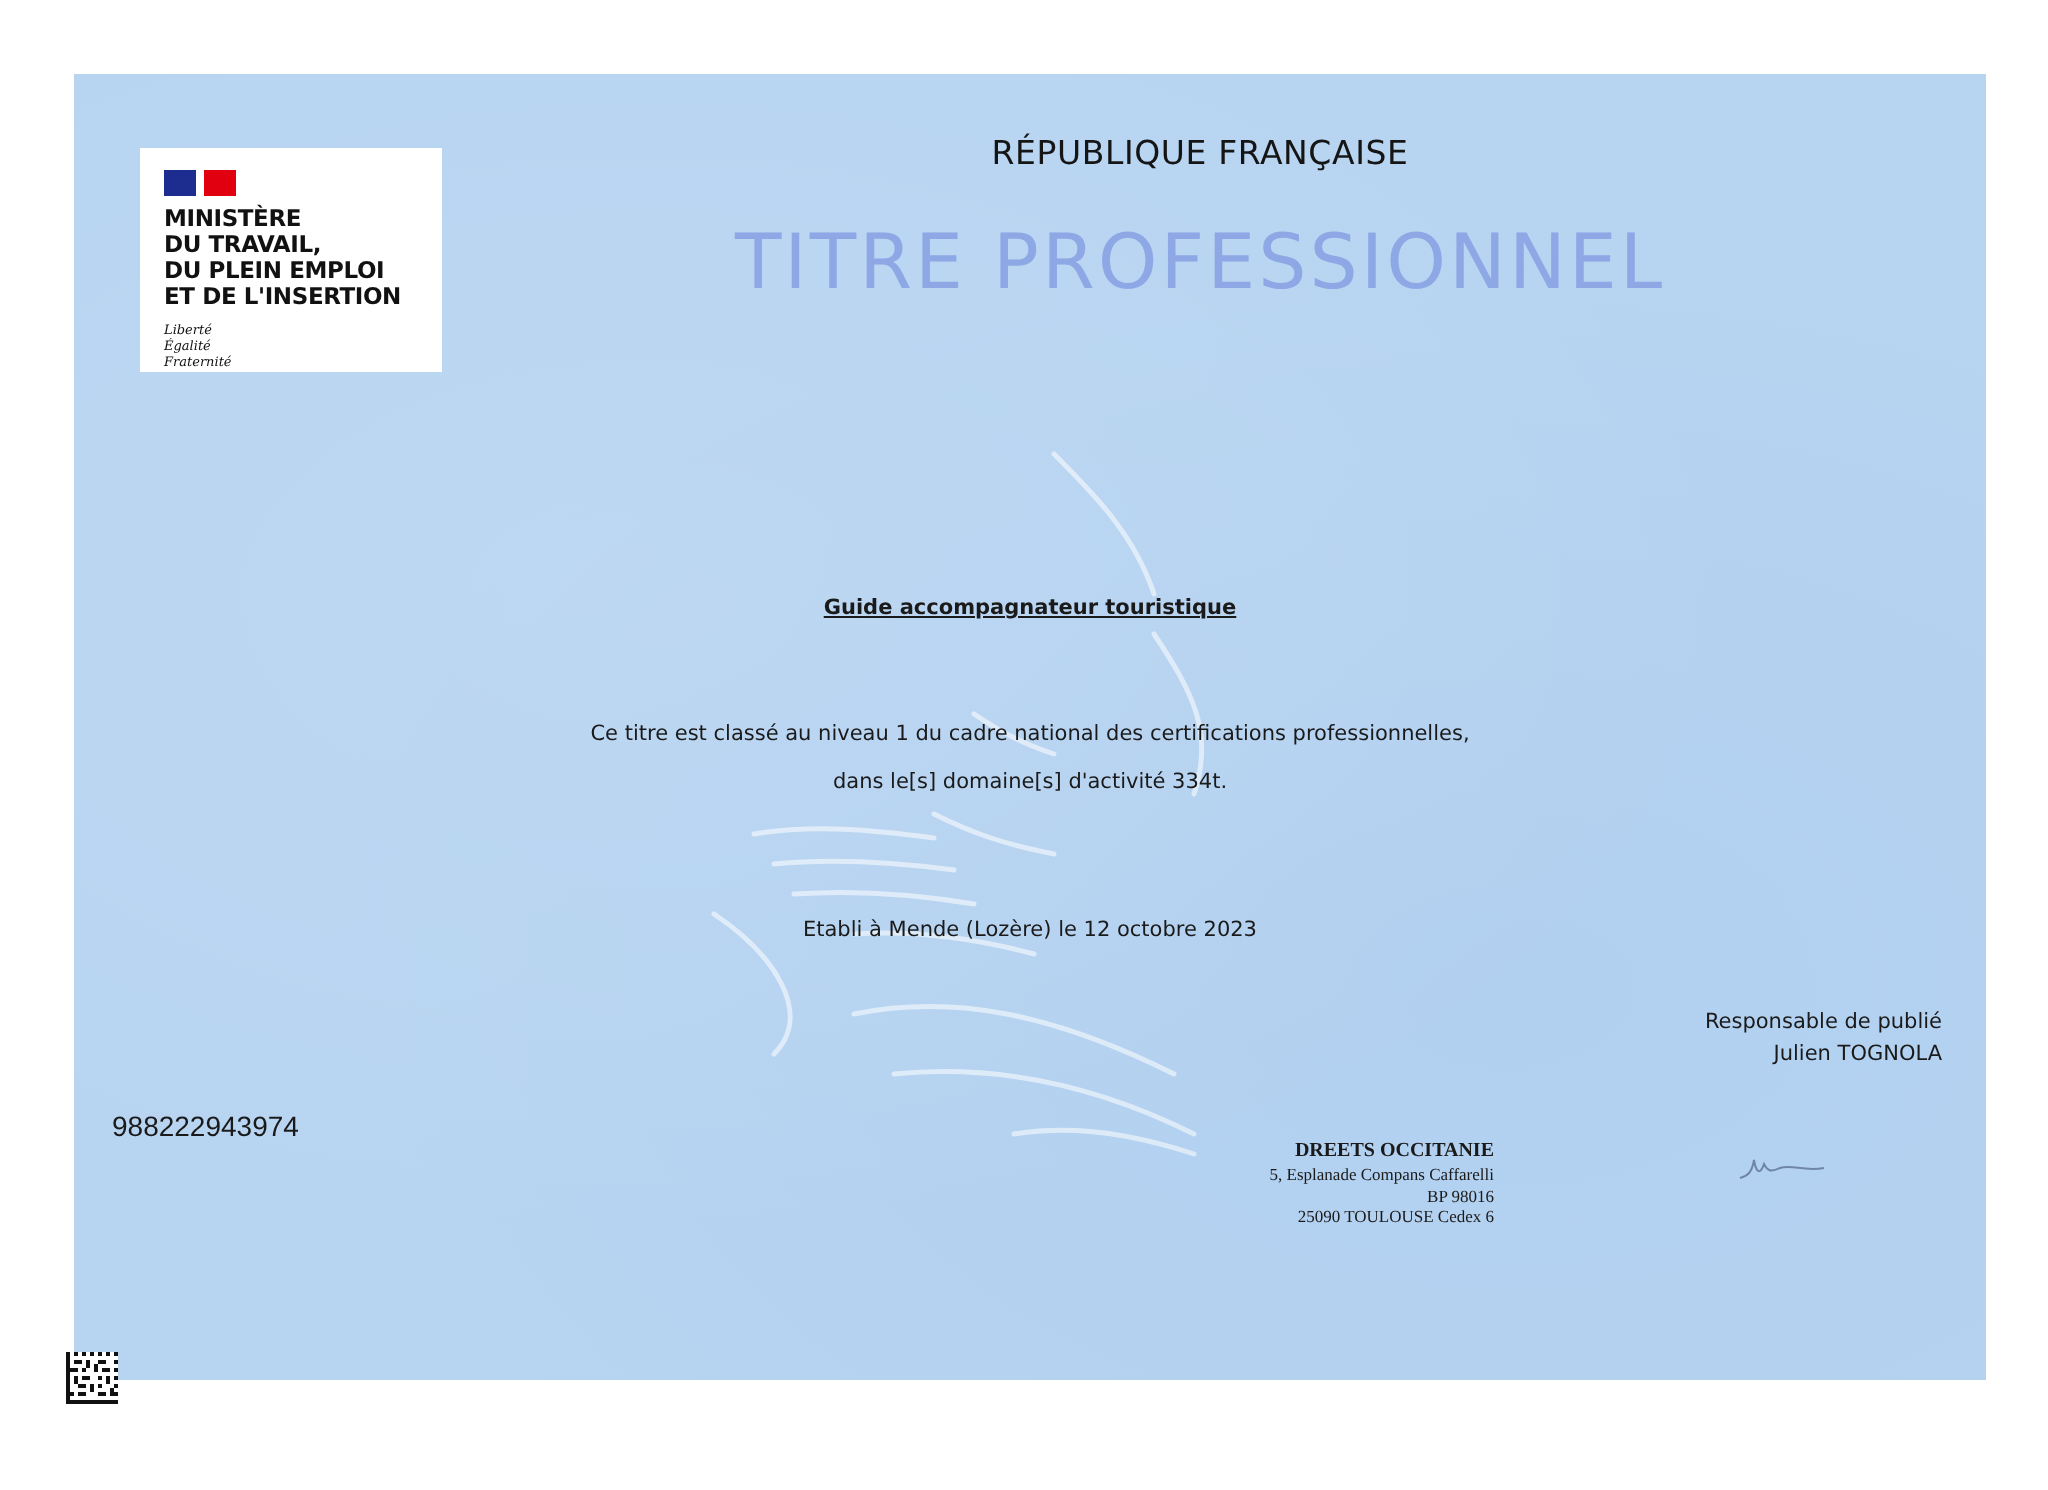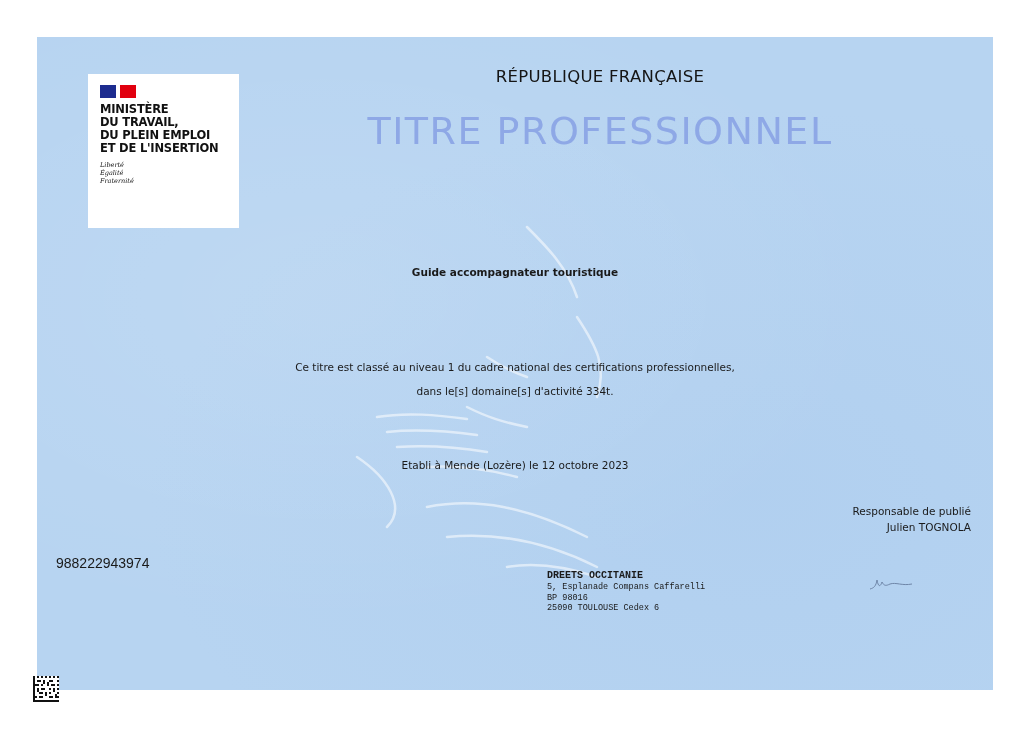--- a/index.html
+++ b/index.html
@@ -32,24 +32,24 @@
       position: absolute;
       left: 290px;
       top: 170px;
       width: 300px;
       height: 380px;
       opacity: 0.55;
       pointer-events: none;
     }
     .logo-box {
       position: absolute;
-      left: 51px;
+      left: 33px;
       top: 37px;
       width: 151px;
-      height: 154px;
+      height: 112px;
       background: #ffffff;
     }
     .flag {
       position: absolute;
       left: 12px;
       top: 11px;
       width: 36px;
       height: 13px;
       display: flex;
     }
@@ -123,22 +123,22 @@
       top: 518px;
       font-family: "Liberation Sans", sans-serif;
       font-size: 14px;
       color: #1a1a1a;
     }
     .address {
       position: absolute;
       left: 510px;
       width: 200px;
       top: 533px;
-      text-align: left;
-      font-family: Liberation Mono, monospace;
+      text-align: right;
+      font-family: Liberation Serif, serif;
       font-size: 8.5px;
       line-height: 10.5px;
       color: #1a1a1a;
     }
     .address .org {
       font-weight: bold;
       font-size: 10px;
       line-height: 12px;
     }
     .signature-mark {
@@ -189,21 +189,21 @@
 DU PLEIN EMPLOI
 ET DE L'INSERTION</div>
     <div class="motto">Liberté
 Égalité
 Fraternité</div>
   </div>
 
   <div class="republique">RÉPUBLIQUE FRANÇAISE</div>
   <div class="titre">TITRE PROFESSIONNEL</div>
 
-  <div class="line bold" style="top:229px;">Guide accompagnateur touristique</div>
+  <div class="line bold" style="top:261px;text-decoration:underline;">Guide accompagnateur touristique</div>
   <div class="line" style="top:324px;">Ce titre est classé au niveau 1 du cadre national des certifications professionnelles,</div>
   <div class="line" style="top:348px;">dans le[s] domaine[s] d'activité 334t.</div>
   <div class="line" style="top:422px;">Etabli à Mende (Lozère) le 12 octobre 2023</div>
 
   <div class="signature-block">
     <div>Responsable de publié</div>
     <div>Julien TOGNOLA</div>
   </div>
 
   <svg class="signature-mark" viewBox="0 0 50 20" xmlns="http://www.w3.org/2000/svg">

